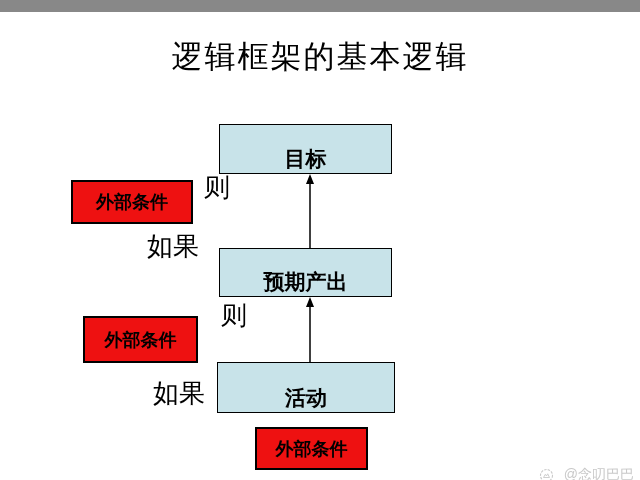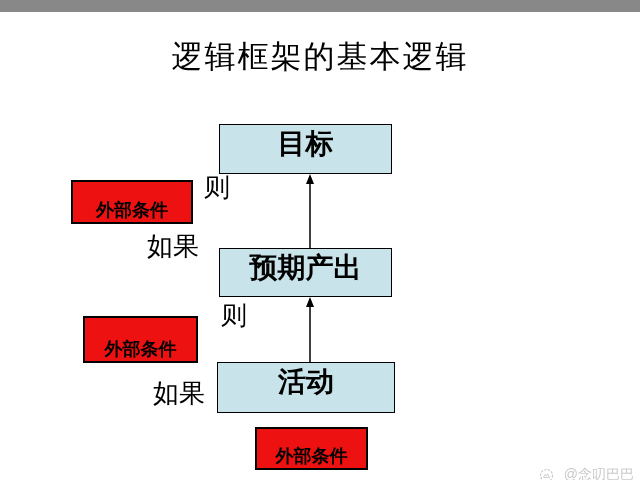--- a/index.html
+++ b/index.html
@@ -19,33 +19,33 @@
     left:0;top:24px;width:640px;
     text-align:center;
     font-size:31px;
     font-weight:500;
     letter-spacing:2px;
     color:var(--text,#000);
     margin:0;
   }
   .box{
     position:absolute;
-    display:flex;align-items:flex-start;justify-content:center;
+    display:flex;align-items:flex-end;justify-content:center;
     box-sizing:border-box;
     border:1.5px solid var(--box-border,#000);
     background:var(--box-fill,#c8e3e9);
-    font-size:28px;font-weight:bold;
+    font-size:21px;font-weight:bold;
     color:var(--text,#000);
   }
   .box-goal{left:219px;top:112px;width:173px;height:50px;}
   .box-output{left:219px;top:236px;width:173px;height:49px;}
   .box-activity{left:217px;top:350px;width:178px;height:51px;}
   .cond{
     position:absolute;
-    display:flex;align-items:flex-end;justify-content:center;
+    display:flex;align-items:center;justify-content:center;
     box-sizing:border-box;
     border:2px solid var(--condition-border,#000);
     background:var(--condition-fill,#ee1111);
     font-size:18px;font-weight:bold;
     color:var(--text,#000);
   }
   .cond-1{left:71px;top:168px;width:122px;height:44px;}
   .cond-2{left:83px;top:304px;width:115px;height:47px;}
   .cond-3{left:255px;top:415px;width:113px;height:43px;}
   .flow-label{

